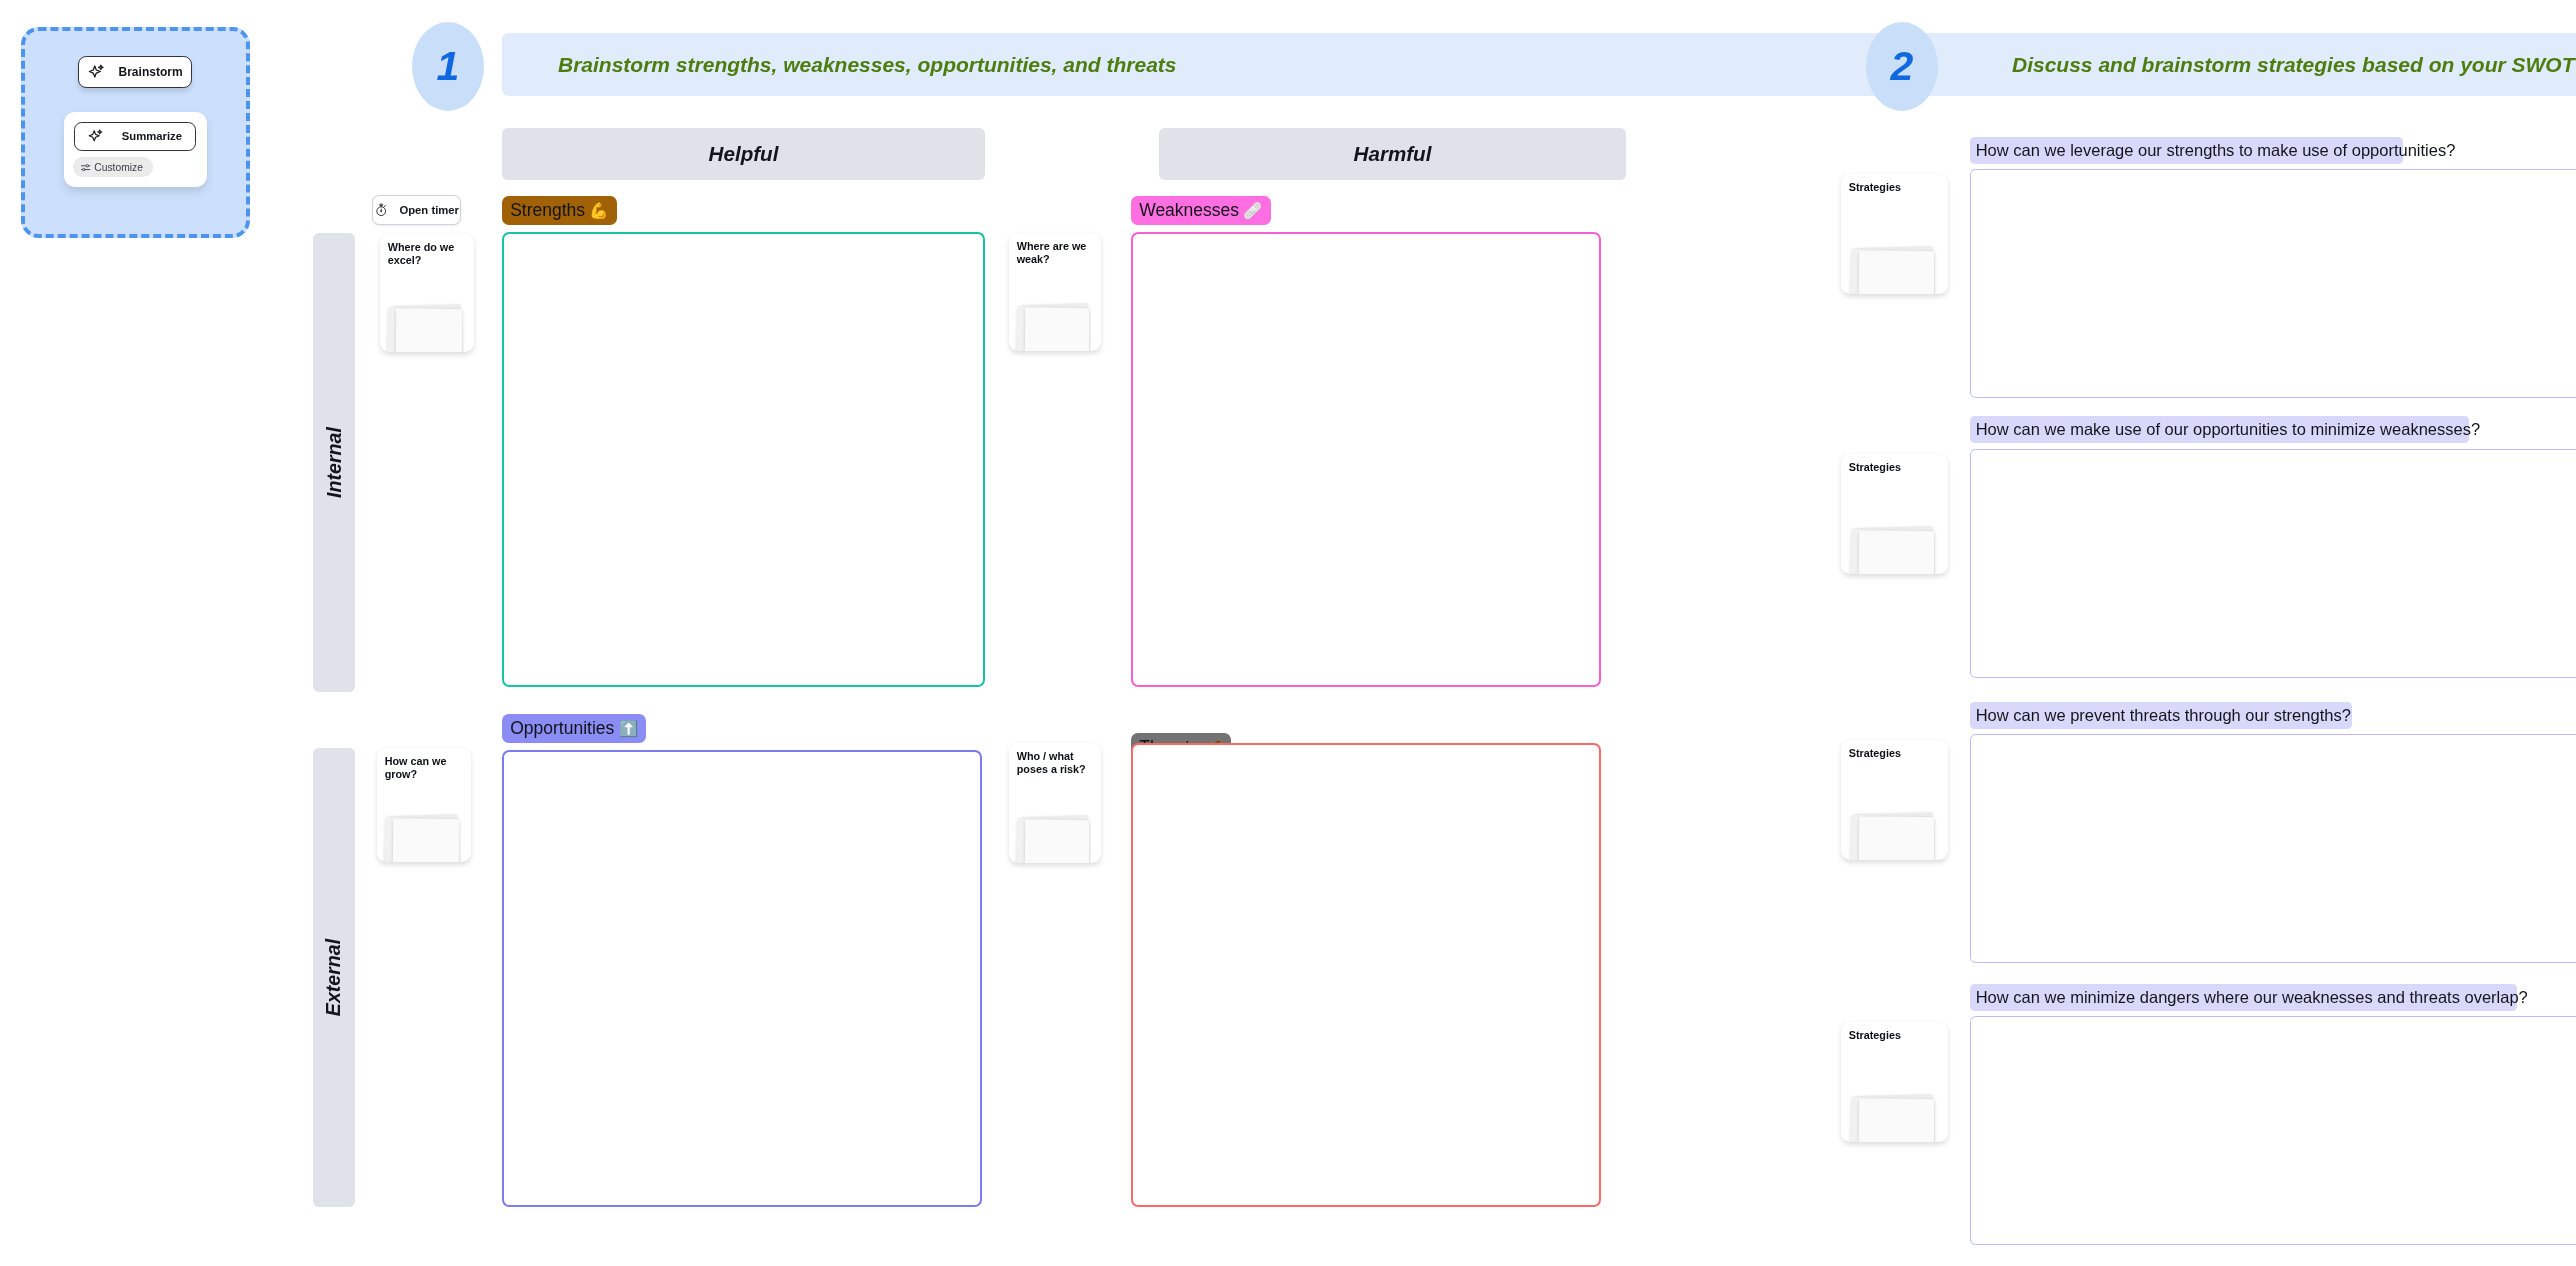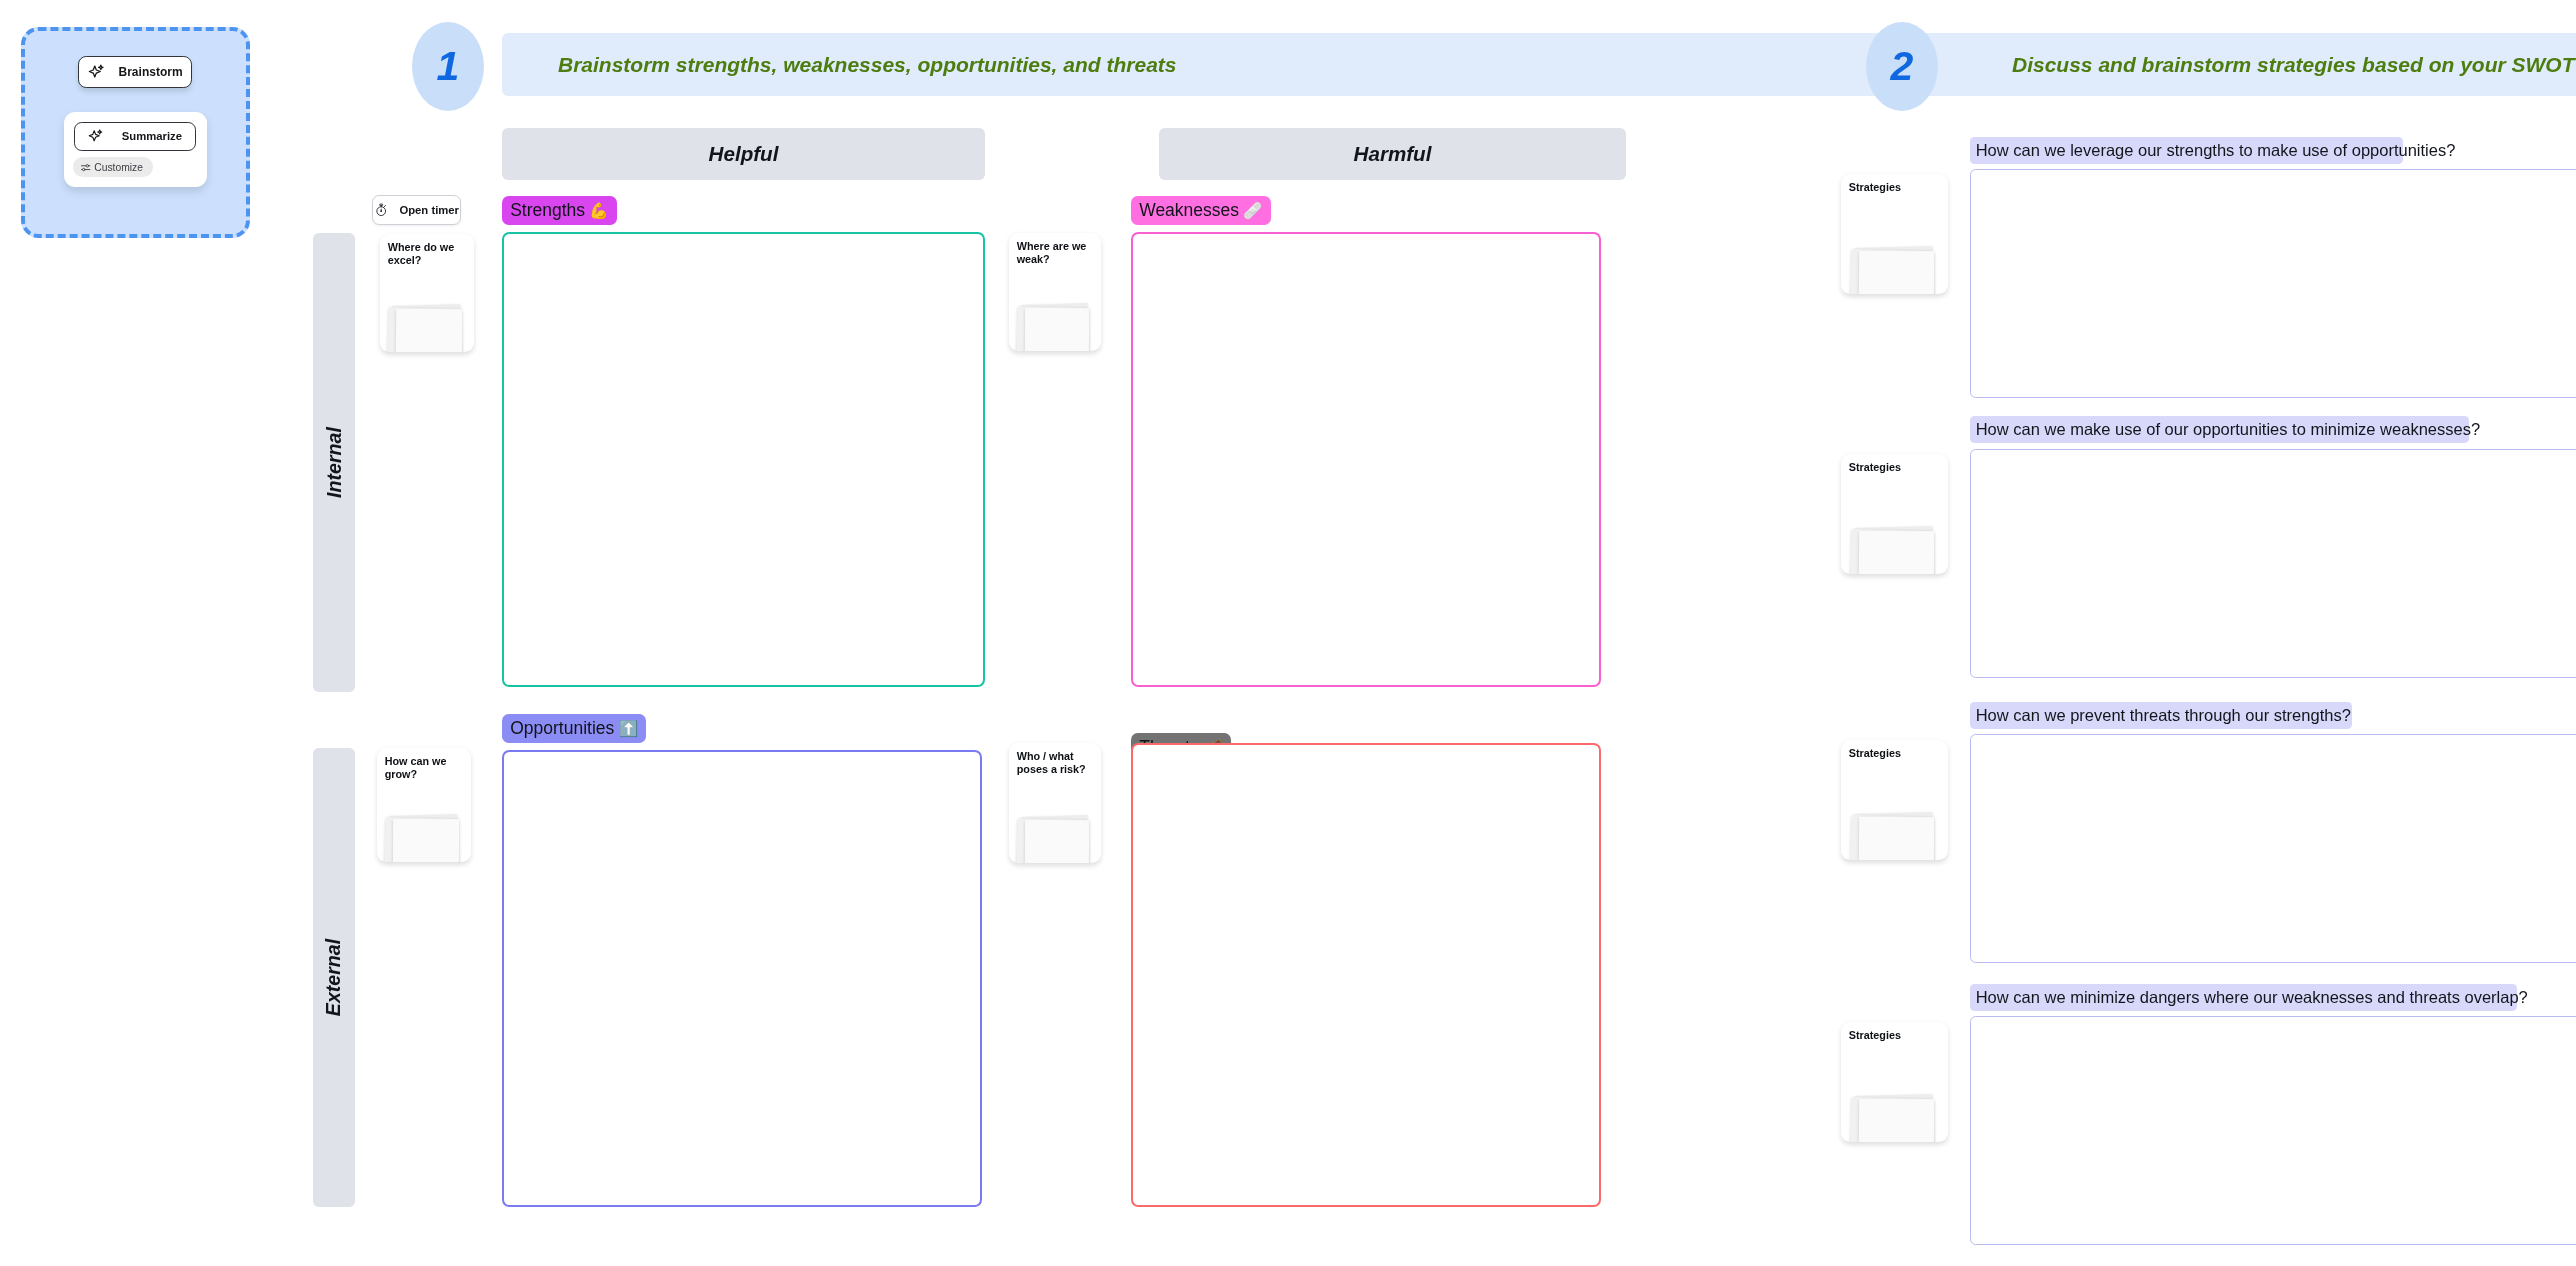--- a/index.html
+++ b/index.html
@@ -313,21 +313,21 @@
         <line x1="12" y1="13.6" x2="12" y2="10.2" stroke-linecap="round"></line>
         <circle cx="12" cy="13.6" r="1.5" fill="#2b2e33" stroke="none"></circle>
         <rect x="9.6" y="1.8" width="4.8" height="2.4" rx="0.6"></rect>
         <line x1="12" y1="4.2" x2="12" y2="6.3" stroke-linecap="round"></line>
         <line x1="17.2" y1="6.0" x2="19.1" y2="4.3" stroke-linecap="round"></line>
       </svg>
     </span>
     <span style="font-size:11.3px; font-weight:bold; color:#14161a; white-space:nowrap;">Open timer</span>
   </div>
 
-  <div class="quad-chip" style="left:502px; top:196px; background:#d946ef;">
+  <div class="quad-chip" style="left:502px; top:196px; background:#a16207;">
     <span class="txt">Strengths</span>
     <span class="emo">💪</span>
   </div>
   <div class="quad-box" style="left:502px; top:232px; width:483px; height:455px; border:2.6px solid #16c4a4;"></div>
   <div class="note-stack" style="left:380px; top:234px; width:94px; height:118px;">
     <div class="caption">Where do we excel?</div>
     <div class="papers">
       <div class="paper p1"></div>
       <div class="paper p2"></div>
       <div class="paper p3"></div>

